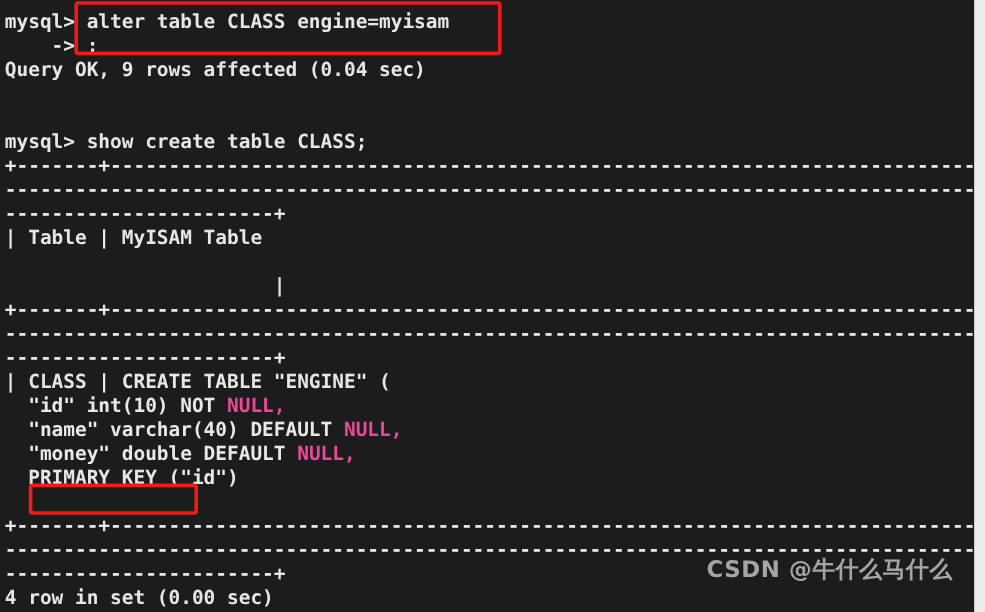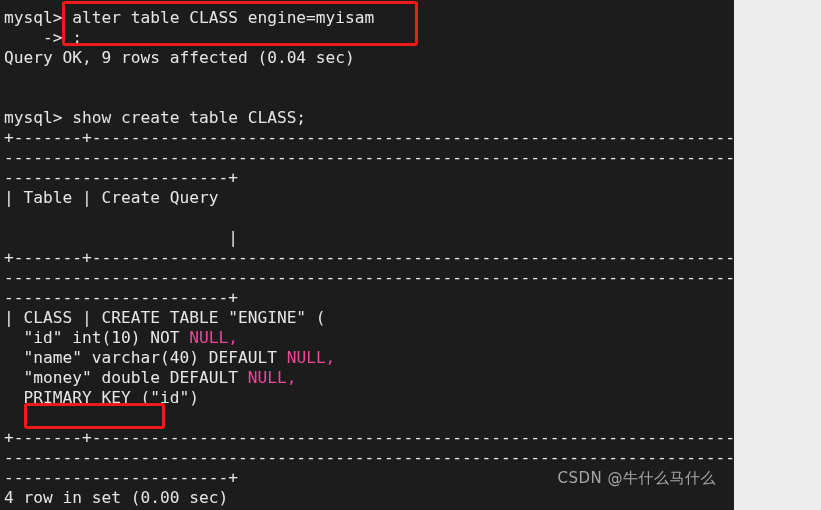--- a/index.html
+++ b/index.html
@@ -21,24 +21,25 @@
     height: 510px;
     background: #ececec;
     overflow: hidden;
   }
 
   
   #terminal {
     position: absolute;
     left: 0;
     top: 0;
-    width: 734px;
+    width: 812px;
     height: 510px;
     background: #1c1c1c;
     overflow: hidden;
+    font-weight: bold;
   }
 
   .line {
     position: absolute;
     left: 4px;
     white-space: pre;
     font-family: "DejaVu Sans Mono", monospace;
     font-size: 16.2px;
     line-height: 20px;
     letter-spacing: 0px;
@@ -60,21 +61,21 @@
     box-sizing: border-box;
     pointer-events: none;
   }
 
   #watermark {
     position: absolute;
     right: 18px;
     bottom: 22px;
     color: #b9b9b9;
     font-family: "DejaVu Sans", sans-serif;
-    font-size: 15px;
+    font-size: 19px;
     letter-spacing: 0.5px;
     white-space: nowrap;
     opacity: 0.88;
   }
 
   #right-strip {
     position: absolute;
     left: 812px;
     top: 0;
     width: 9px;
@@ -94,21 +95,21 @@
     <div class="line" style="top:48px">Query OK, 9 rows affected (0.04 sec)</div>
 
 
     <div class="line" style="top:88px"></div>
     <div class="line" style="top:108px">mysql&gt; show create table CLASS;</div>
 
     <div class="line c-sep" style="top:128px">+-------+-----------------------------------------------------------------------------</div>
     <div class="line c-sep" style="top:148px">--------------------------------------------------------------------------------------</div>
     <div class="line c-sep" style="top:168px">-----------------------+</div>
 
-    <div class="line" style="top:188px">| Table | Create Query</div>
+    <div class="line" style="top:188px">| Table | MyISAM Table</div>
     <div class="line" style="top:208px"></div>
     <div class="line" style="top:228px">                       |</div>
 
     <div class="line c-sep" style="top:248px">+-------+-----------------------------------------------------------------------------</div>
     <div class="line c-sep" style="top:268px">--------------------------------------------------------------------------------------</div>
     <div class="line c-sep" style="top:288px">-----------------------+</div>
 
     <div class="line" style="top:308px">| CLASS | CREATE TABLE "ENGINE" (</div>
 
     <div class="line" style="top:328px"><span class="c-default">  "id" int(10) NOT </span><span class="c-null">NULL,</span></div>

